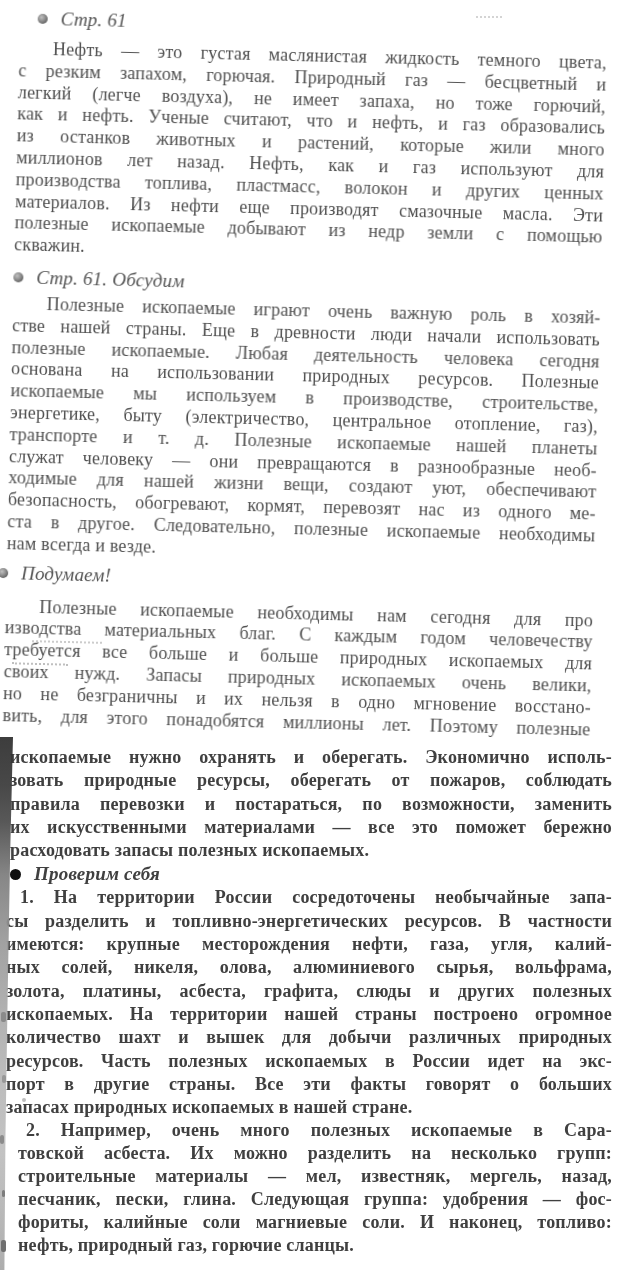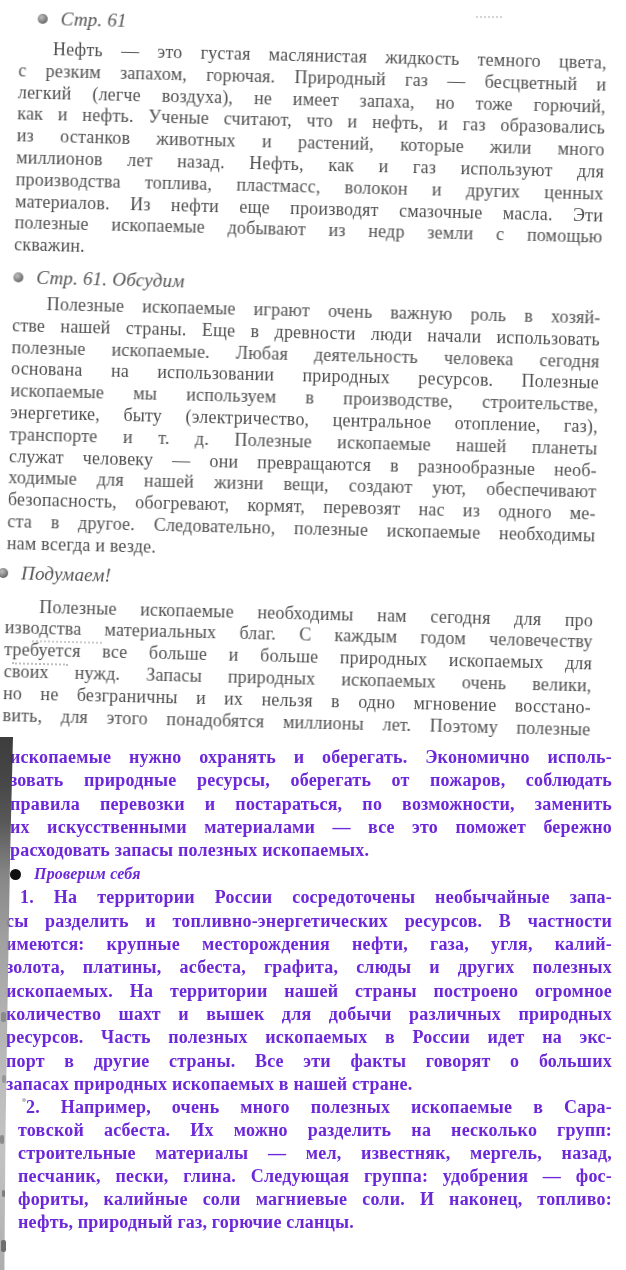--- a/index.html
+++ b/index.html
@@ -2,37 +2,37 @@
 <html><head>
 <meta charset="utf-8">
 <style>
   html,body{margin:0;padding:0;width:626px;height:1270px;background:#fff;overflow:hidden;
     font-family:"Liberation Serif", serif;}
   .page{position:relative;width:626px;height:1270px;background:#fff;}
 
   .seg{position:absolute;}
   .seg-top{top:6px;left:8px;width:600px;color:#4f4f4f;font-size:18px;letter-spacing:.2px;
     transform:rotate(1.4deg);transform-origin:0 0;filter:blur(.3px);}
-  .seg-bottom{top:744px;left:4px;width:608px;color:#6d28d9;font-size:18px;font-weight:700;
+  .seg-bottom{top:744px;left:4px;width:608px;color:#404040;font-size:18px;font-weight:700;
     letter-spacing:.2px;}
 
   .line{text-align:justify;text-align-last:justify;}
   .line.lastline{text-align-last:left;}
   .seg-top .line{line-height:21.8px;height:21.8px;padding-left:12px;}
   .seg-top .line.firstline{padding-left:46px;}
   .seg-bottom .line{line-height:23.3px;height:23.3px;}
   .seg-bottom .blk-0 .line{padding-left:6px;}
   .seg-bottom .blk-2 .line{padding-left:2px;}
   .seg-bottom .blk-2 .line.firstline{padding-left:16px;}
   .seg-bottom .blk-3 .line{padding-left:14px;line-height:23px;height:23px;}
   .seg-bottom .blk-3 .line.firstline{padding-left:22px;}
 
   .heading{display:flex;align-items:center;gap:13px;font-style:italic;height:24px;}
   .seg-top .heading{color:#545454;font-size:19px;}
-  .seg-bottom .heading{font-size:16px;}
+  .seg-bottom .heading{font-size:19px;}
   .seg-top .blk-0{padding-left:30px;margin-bottom:8px;}
   .seg-top .blk-1{margin-bottom:9px;}
   .seg-top .blk-2{padding-left:12px;margin-bottom:4px;}
   .seg-top .blk-3{margin-bottom:6px;}
   .seg-top .blk-4{padding-left:4px;margin-bottom:11px;}
   .seg-bottom .blk-0{padding-top:2px;}
   .seg-bottom .blk-1{padding-left:6px;}
   .seg-bottom .blk-2{}
 
   .bullet{flex:0 0 auto;border-radius:50%;}
@@ -117,20 +117,21 @@
         <div class="line lastline">расходовать запасы полезных ископаемых.</div>
       </div>
       <div class="heading blk-1">
         <span class="bullet bullet-black"></span>
         <span>Проверим себя</span>
       </div>
       <div class="para blk-2">
         <div class="line firstline">1. На территории России сосредоточены необычайные запа-</div>
         <div class="line">сы разделить и топливно-энергетических ресурсов. В частности</div>
         <div class="line">имеются: крупные месторождения нефти, газа, угля, калий-</div>
+        <div class="line">ных солей, никеля, олова, алюминиевого сырья, вольфрама,</div>
         <div class="line">золота, платины, асбеста, графита, слюды и других полезных</div>
         <div class="line">ископаемых. На территории нашей страны построено огромное</div>
         <div class="line">количество шахт и вышек для добычи различных природных</div>
         <div class="line">ресурсов. Часть полезных ископаемых в России идет на экс-</div>
         <div class="line">порт в другие страны. Все эти факты говорят о больших</div>
         <div class="line lastline">запасах природных ископаемых в нашей стране.</div>
       </div>
       <div class="para blk-3">
         <div class="line firstline">2. Например, очень много полезных ископаемые в Сара-</div>
         <div class="line">товской асбеста. Их можно разделить на несколько групп:</div>

